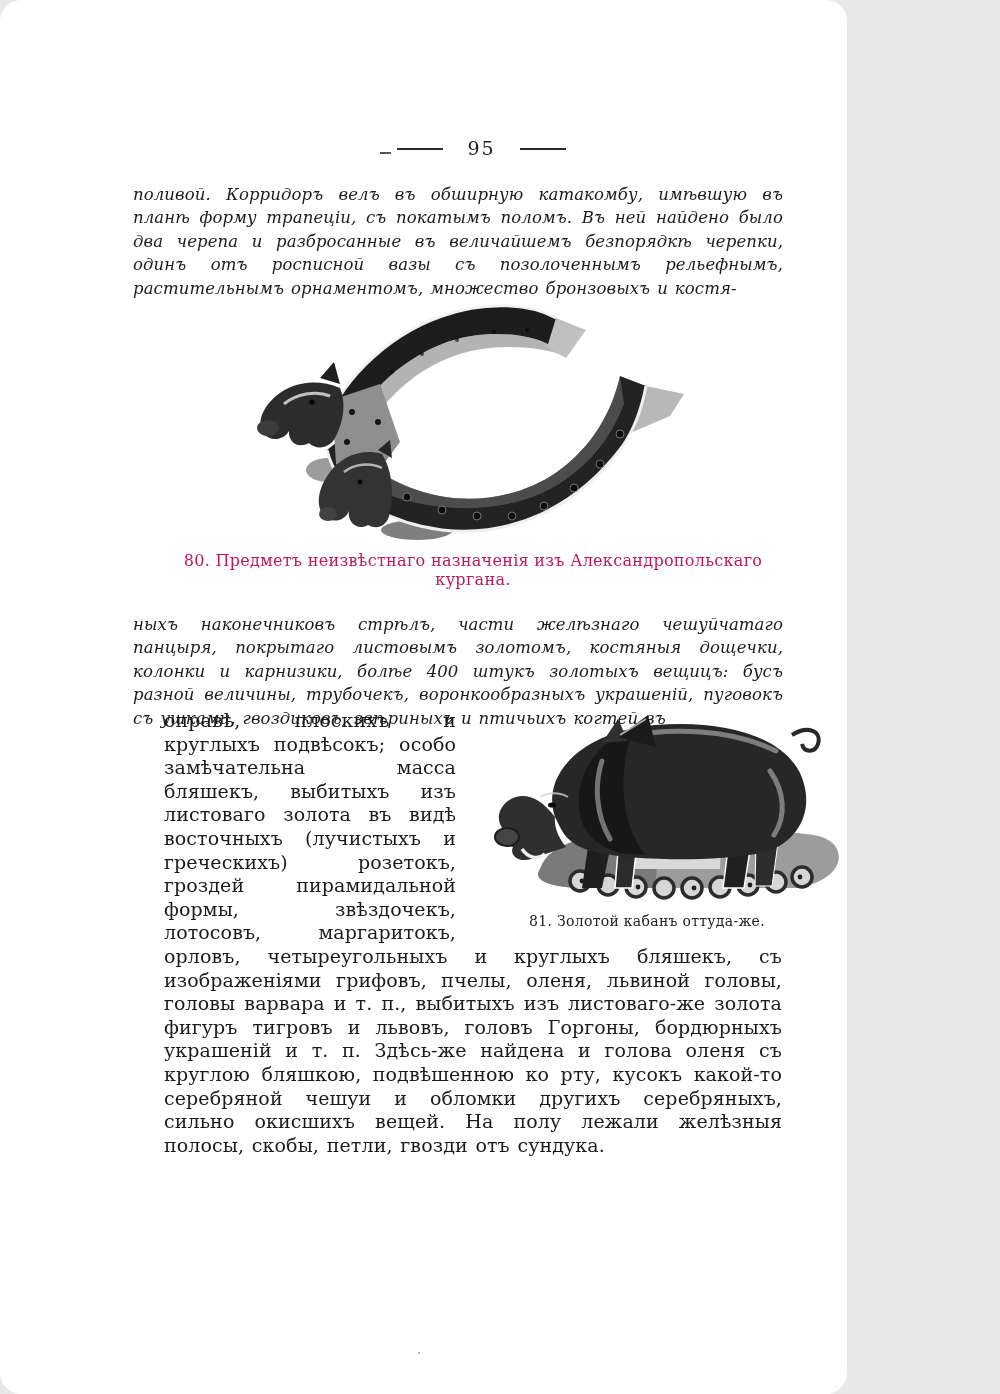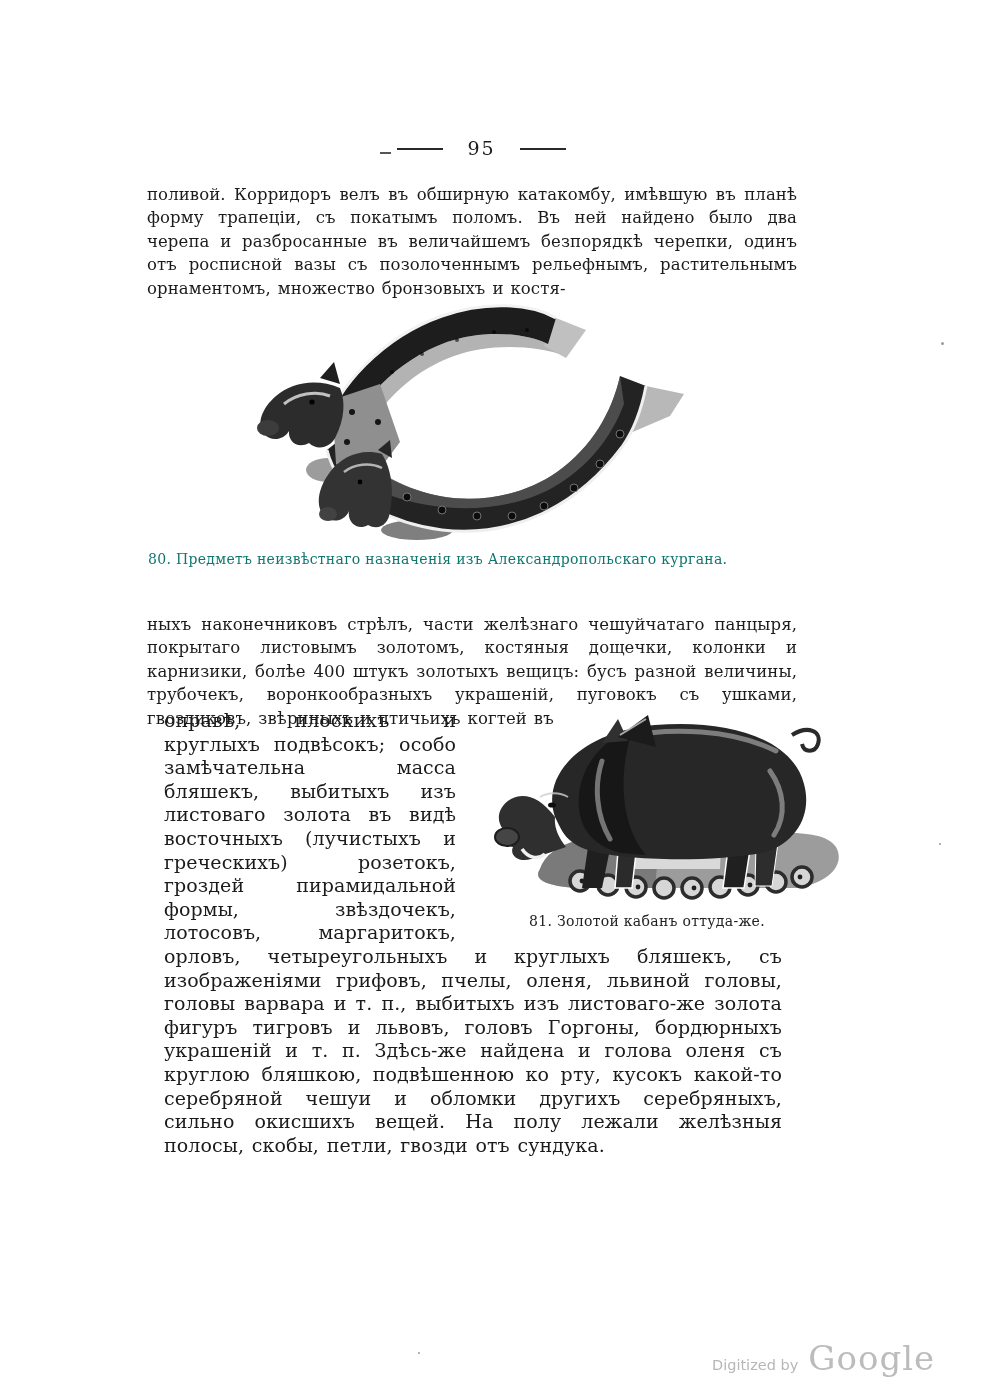--- a/index.html
+++ b/index.html
@@ -1,50 +1,51 @@
 <!DOCTYPE html>
 <html><head>
 <meta charset="utf-8">
 <style>
   html,body{margin:0;padding:0;background:#e8e8e8;}
   .page{
     position:relative;
-    width:1000px;height:1394px;
+    width:847px;height:1394px;
     background:#ffffff;
     overflow:hidden;
     font-family:"DejaVu Serif","Liberation Serif",serif;
     color:#1b1b1b;
+    border-radius:21px;
   }
   
   .runhead{
     position:absolute;top:139px;left:148px;width:650px;
     display:flex;align-items:center;justify-content:center;gap:24px;
   }
   .runhead .num{font-size:19px;letter-spacing:2px;line-height:1;}
   .dash{display:inline-block;width:46px;height:2px;background:#2a2a2a;}
   .dash-sm{display:inline-block;width:11px;height:2px;background:#555;transform:translateY(4px);margin-right:-18px;}
   
   .para{
-    position:absolute;left:147px;width:650px;
+    position:absolute;left:133px;width:650px;
     font-size:16.5px;line-height:23.6px;
-    text-align:justify;word-spacing:1.6px;letter-spacing:.1px;
+    text-align:justify;word-spacing:1.6px;letter-spacing:.1px;font-style:italic;
   }
   .p1{top:166px;}
   .p2{top:596px;}
   .wrapblock{position:absolute;left:148px;top:693px;width:650px;}
   .wrapblock .para2{
     font-size:19px;line-height:23.6px;text-align:justify;
     word-spacing:1.6px;letter-spacing:.1px;margin:16px;
   }
   .indent{text-indent:28px;margin-top:3px !important;}
   
   .fig80{position:absolute;top:292px;left:232px;width:540px;height:252px;}
   .figcap{
-    position:absolute;left:148px;width:650px;
-    font-size:14px;letter-spacing:.3px;color:#0f766e;
+    position:absolute;left:148px;width:650px;text-align:center;
+    font-size:16px;letter-spacing:.3px;color:#be185d;
   }
   .cap80{top:551px;}
   .fig81-float{
     float:right;width:410px;
     margin:-4px -82px 4px 14px;
   }
   .fig81-float .cap81{
     text-align:center;font-size:14px;letter-spacing:.3px;color:#222;
     padding-right:56px;margin-top:8px;
   }
@@ -204,18 +205,14 @@
       </svg>
       <div class="cap81">81. Золотой кабанъ оттуда-же.</div>
     </div>
     <p class="para2">оправѣ, плоскихъ и круглыхъ подвѣсокъ; особо замѣчательна масса бляшекъ, выбитыхъ изъ листоваго золота въ видѣ восточныхъ (лучистыхъ и греческихъ) розетокъ, гроздей пирамидальной формы, звѣздочекъ, лотосовъ, маргаритокъ, орловъ, четыреугольныхъ и круглыхъ бляшекъ, съ изображеніями грифовъ, пчелы, оленя, львиной головы, головы варвара и т. п., выбитыхъ изъ листоваго-же золота фигуръ тигровъ и львовъ, головъ Горгоны, бордюрныхъ украшеній и т. п. Здѣсь-же найдена и голова оленя съ круглою бляшкою, подвѣшенною ко рту, кусокъ какой-то серебряной чешуи и обломки другихъ серебряныхъ, сильно окисшихъ вещей. На полу лежали желѣзныя полосы, скобы, петли, гвозди отъ сундука.</p>
   </div>
 
   <span class="speck" style="left:941px;top:342px;width:3px;height:3px;"></span>
   <span class="speck" style="left:939px;top:843px;width:2px;height:2px;"></span>
   <span class="speck" style="left:418px;top:1352px;width:2px;height:2px;"></span>
 
-  <div class="watermark">
-    <span class="wm-prefix">Digitized by</span>
-    <span class="wm-brand">Google</span>
-  </div>
 
 </div>
 
 </body></html>

